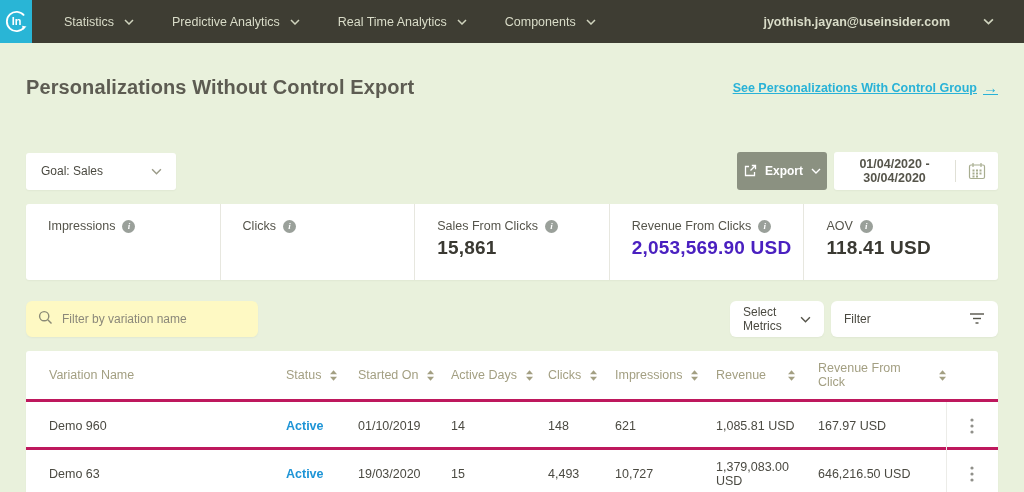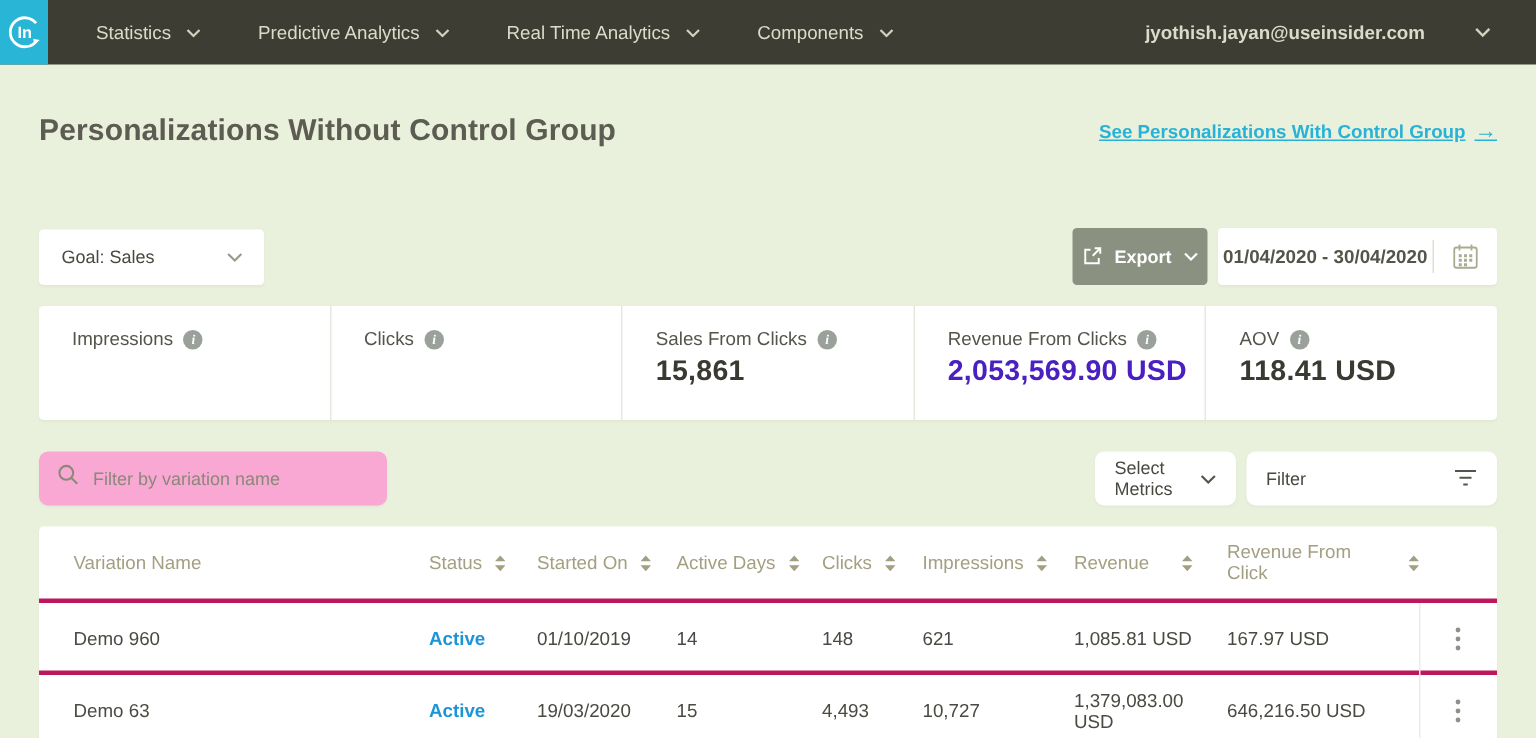--- a/index.html
+++ b/index.html
@@ -50,21 +50,21 @@
     padding:0 14px 0 15px; font-size:12px; color:#4a4940; cursor:pointer;
     box-shadow:0 1px 2px rgba(0,0,0,.04);
   }
   .controls-right { display:flex; align-items:center; gap:7px; }
   .export-btn {
     width:90px; height:38px; background:#8b9181; border-radius:3px;
     display:flex; align-items:center; justify-content:center; gap:8px;
     color:#fff; font-size:12px; font-weight:600; cursor:pointer;
   }
   .date-box {
-    width:186px; height:38px; background:#fff; border-radius:3px;
+    width:164px; height:38px; background:#fff; border-radius:3px;
     display:flex; align-items:center; cursor:pointer;
     box-shadow:0 1px 2px rgba(0,0,0,.04);
   }
   .date-text { flex:1; text-align:center; font-size:12.5px; font-weight:600; color:#55544a; }
   .date-sep { width:1px; height:22px; background:#e0e0d6; }
   .date-box .cal { padding:0 11px; display:flex; }
   
   .stats-bar {
     margin-top:14px; height:76px; background:#fff; border-radius:3px;
     display:flex; box-shadow:0 1px 2px rgba(0,0,0,.04);
@@ -80,21 +80,21 @@
     width:13px; height:13px; border-radius:50%; background:#9aa09a;
     color:#fff; font-size:9px; font-weight:700; font-style:italic;
     display:inline-flex; align-items:center; justify-content:center; cursor:pointer;
     font-family:"Liberation Serif",serif;
   }
   .stat-value { margin-top:4px; font-size:19px; font-weight:700; color:#3a3932; letter-spacing:.2px; }
   .stat-value.highlight { color:#4a20c0; }
   
   .filter-row { margin-top:21px; display:flex; justify-content:space-between; align-items:center; }
   .search-box {
-    width:232px; height:36px; background:#f9a8d4; border-radius:6px;
+    width:232px; height:36px; background:#fef9c3; border-radius:6px;
     display:flex; align-items:center; padding:0 12px; gap:9px;
     box-shadow:0 1px 2px rgba(0,0,0,.04);
   }
   .search-box input {
     border:none; outline:none; flex:1; font-size:12px;
     font-family:inherit; color:#4a4940; background:transparent;
   }
   .search-box input::placeholder { color:#8b887a; }
   .filter-right { display:flex; align-items:center; gap:7px; }
   .metrics-select {
@@ -179,21 +179,21 @@
         <svg width="11" height="7" viewBox="0 0 10 6">
           <polyline points="1,1 5,5 9,1" fill="none" stroke="#cfd3bd" stroke-width="1.5"></polyline>
         </svg>
       </span>
   </div>
 </div>
 
 <div class="page">
 
   <div class="title-row">
-    <div class="page-title">Personalizations Without Control Group</div>
+    <div class="page-title">Personalizations Without Control Export</div>
     <div class="cg-link">
       <span>See Personalizations With Control Group</span>
       <span class="arrow">→</span>
     </div>
   </div>
 
   <div class="controls-row">
     <div class="goal-select">
       <span>Goal: Sales</span>
       <span class="chev">

